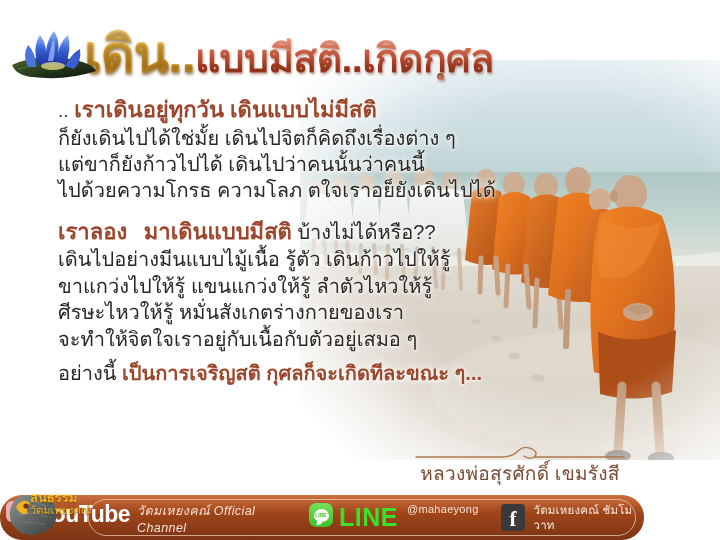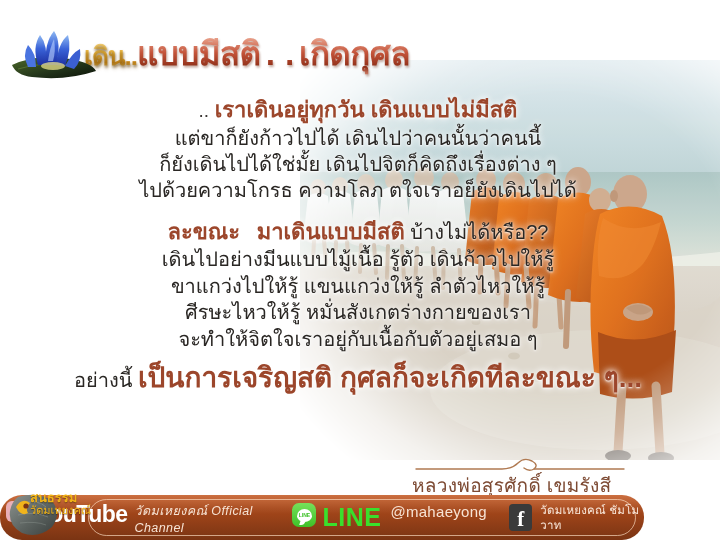--- a/index.html
+++ b/index.html
@@ -53,53 +53,51 @@
     position: relative;
     z-index: 3;
     flex: 0 0 auto;
   }
   .title-wrap {
     position: relative;
     z-index: 2;
     white-space: nowrap;
   }
   .title-main {
-    font-size: 26px;
+    font-size: 52px;
     font-weight: bold;
     letter-spacing: -1px;
     background: linear-gradient(180deg, #f7d98a 0%, #e8b33e 38%, #c9881c 72%, #f3d67d 100%);
     -webkit-background-clip: text;
             background-clip: text;
     color: transparent;
     -webkit-text-fill-color: transparent;
     text-shadow: 0 2px 3px rgba(90,60,10,.35);
     filter: drop-shadow(1px 2px 1px rgba(120,80,20,.45));
     text-align: center;
   }
   .title-sub {
-    font-size: 33px;
+    font-size: 39px;
     font-weight: bold;
     letter-spacing: -0.5px;
     background: linear-gradient(180deg, #e8a08a 0%, #c4543a 40%, #8f2f18 78%, #d1806a 100%);
     -webkit-background-clip: text;
             background-clip: text;
     color: transparent;
     -webkit-text-fill-color: transparent;
     filter: drop-shadow(1px 2px 1px rgba(110,45,20,.4));
-    font-family: Liberation Mono, monospace;
   }
 
   
   .copy {
     position: absolute;
     left: 58px;
     top: 96px;
     width: 600px;
     z-index: 4;
-    text-align: center;
   }
   .line {
     line-height: 1.30;
     white-space: nowrap;
     color: #2a2724;
     font-size: 20px;
     text-shadow: 0 1px 2px rgba(255,255,255,.95),
                  0 0 6px rgba(255,255,255,.9),
                  0 0 10px rgba(255,255,255,.7);
   }
@@ -111,28 +109,29 @@
   }
   .lead-dots {
     color: #3a3633;
     font-size: 19px;
   }
   .gap-sm { height: 8px; }
   .gap-md { height: 14px; }
   .big-accent {
     color: #9c462b;
     font-weight: bold;
-    font-size: 28px;
+    font-size: 20px;
   }
 
   
   .attrib {
     position: absolute;
     right: 92px;
-    top: 456px;
+    top: 444px;
+    text-align: center;
     z-index: 5;
   }
   .attrib .swash { display: block; margin: 0 auto -6px; }
   .attrib-name {
     font-size: 19px;
     color: #7d4a33;
     text-shadow: 0 1px 2px rgba(255,255,255,.9);
     letter-spacing: .3px;
   }
 
@@ -227,21 +226,21 @@
   .line-bubble-txt {
     position: absolute; inset: 0;
     font-size: 5px; color: #3ec128; font-weight: bold;
     display: flex; align-items: center; justify-content: center;
   }
   .line-word {
     font-size: 25px; font-weight: bold; color: #39e02c;
     letter-spacing: .5px;
   }
   .line-id {
-    font-size: 15px; color: #f7e3d4; margin-left: 9px; letter-spacing: .3px;
+    font-size: 11px; color: #f7e3d4; margin-left: 9px; letter-spacing: .3px;
   }
 
   .fb-block { display: flex; align-items: center; margin-left: 22px; }
   .fb-mark {
     width: 27px; height: 27px; border-radius: 4px;
     background: #3a3a3a;
     display: flex; align-items: center; justify-content: center;
     margin-right: 8px;
   }
   .fb-f {
@@ -435,28 +434,28 @@
     </div>
   </div>
 
   <div class="copy">
 
     <div class="line">
       <span class="lead-dots">..</span>
       <span class="accent">เราเดินอยู่ทุกวัน เดินแบบไม่มีสติ</span>
     </div>
 
+    <div class="line tight">ก็ยังเดินไปได้ใช่มั้ย เดินไปจิตก็คิดถึงเรื่องต่าง ๆ</div>
     <div class="line tight">แต่ขาก็ยังก้าวไปได้ เดินไปว่าคนนั้นว่าคนนี้</div>
-    <div class="line tight">ก็ยังเดินไปได้ใช่มั้ย เดินไปจิตก็คิดถึงเรื่องต่าง ๆ</div>
     <div class="line tight">ไปด้วยความโกรธ ความโลภ ตใจเราอย็ยังเดินไปได้</div>
 
     <div class="gap-md"></div>
 
     <div class="line">
-      <span class="accent">ละขณะ</span>
+      <span class="accent">เราลอง</span>
       &nbsp;
       <span class="accent">มาเดินแบบมีสติ</span>
       <span>บ้างไม่ได้หรือ??</span>
     </div>
 
     <div class="line tight">เดินไปอย่างมีนแบบไมู้เนื้อ รู้ตัว เดินก้าวไปให้รู้</div>
     <div class="line tight">ขาแกว่งไปให้รู้ แขนแกว่งให้รู้ ลำตัวไหวให้รู้</div>
     <div class="line tight">ศีรษะไหวให้รู้ หมั่นสังเกตร่างกายของเรา</div>
     <div class="line tight">จะทำให้จิตใจเราอยู่กับเนื้อกับตัวอยู่เสมอ ๆ</div>
 

